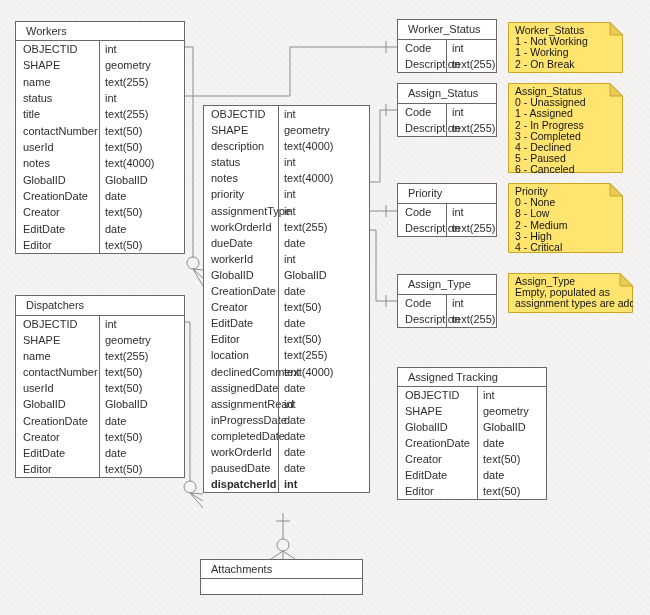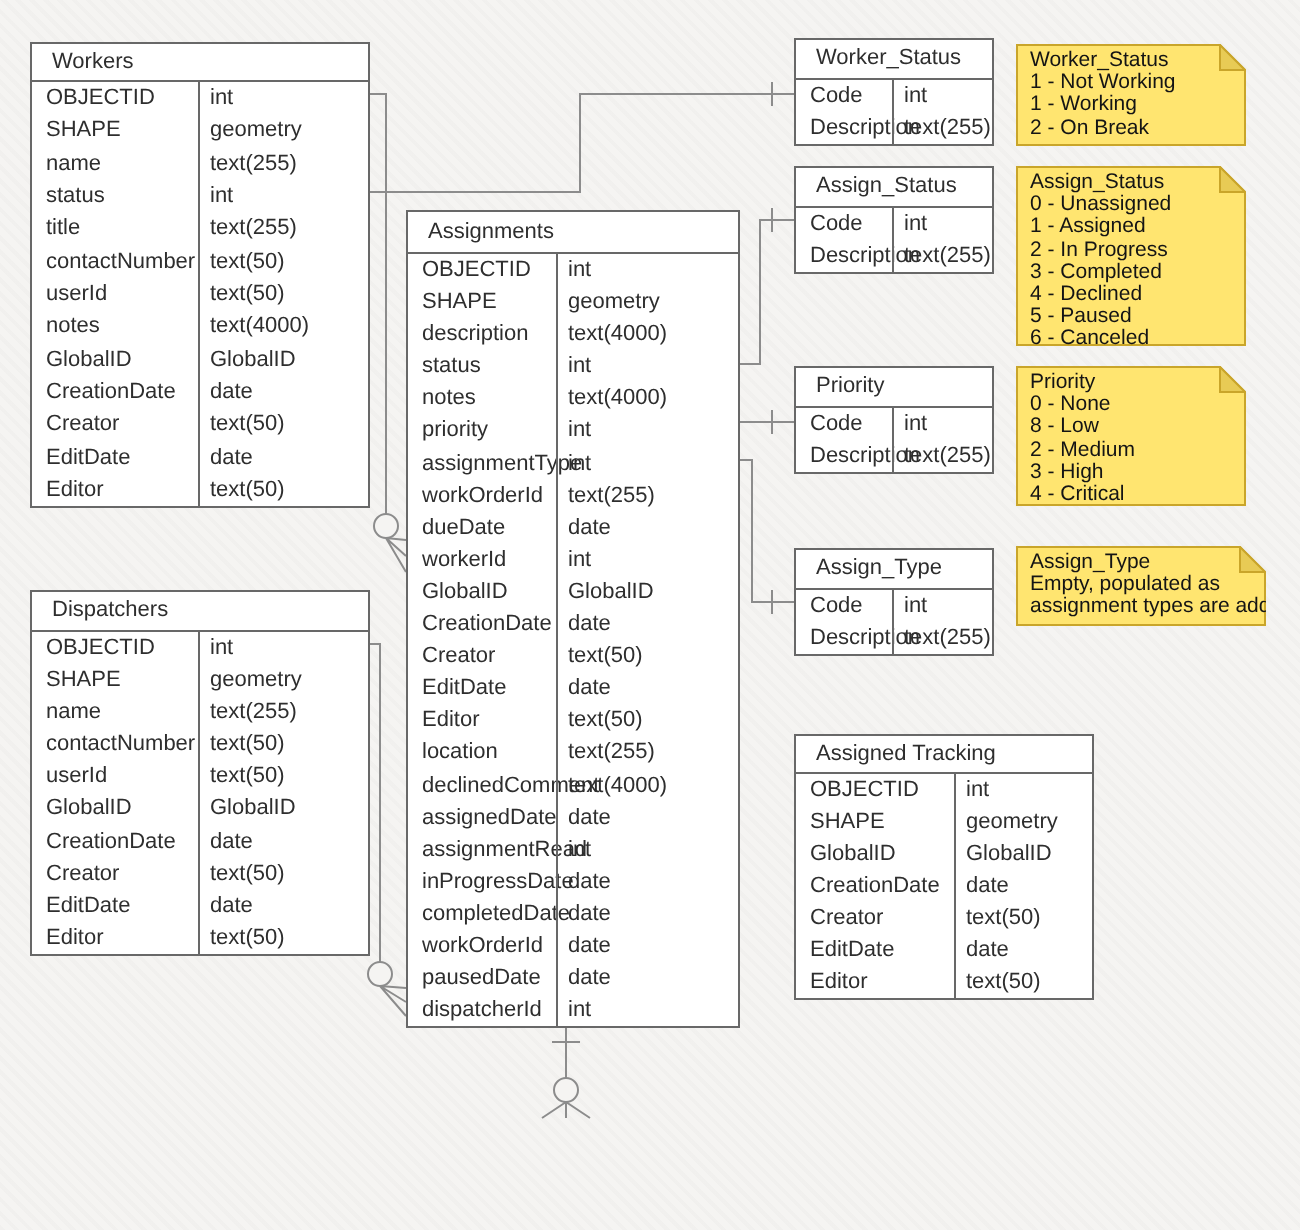--- a/index.html
+++ b/index.html
@@ -167,21 +167,20 @@
           <span class="er-field-type" style="left: 89px;">date</span>
         </div>
         <div class="er-row" style="height: 16.1px; line-height: 16.1px;">
           <span class="er-field-name">Editor</span>
           <span class="er-field-type" style="left: 89px;">text(50)</span>
         </div>
         <div class="er-divider" style="left: 83px; border-left-color: rgb(104, 104, 104);"></div>
       </div>
     </div>
     <div class="er-table" style="left: 203px; top: 105px; width: 167px;">
-      <div class="er-title" style="height: 20px; line-height: 20px;">Assignments</div>
       <div class="er-body">
         <div class="er-row" style="height: 16.1px; line-height: 16.1px;">
           <span class="er-field-name">OBJECTID</span>
           <span class="er-field-type" style="left: 80px;">int</span>
         </div>
         <div class="er-row" style="height: 16.1px; line-height: 16.1px;">
           <span class="er-field-name">SHAPE</span>
           <span class="er-field-type" style="left: 80px;">geometry</span>
         </div>
         <div class="er-row" style="height: 16.1px; line-height: 16.1px;">
@@ -261,21 +260,21 @@
           <span class="er-field-type" style="left: 80px;">date</span>
         </div>
         <div class="er-row" style="height: 16.1px; line-height: 16.1px;">
           <span class="er-field-name">workOrderId</span>
           <span class="er-field-type" style="left: 80px;">date</span>
         </div>
         <div class="er-row" style="height: 16.1px; line-height: 16.1px;">
           <span class="er-field-name">pausedDate</span>
           <span class="er-field-type" style="left: 80px;">date</span>
         </div>
-        <div class="er-row" style="height: 16.1px; line-height: 16.1px;">
+        <div class="er-row" style="height: 16.1px; line-height: 16.1px; font-weight: bold;">
           <span class="er-field-name">dispatcherId</span>
           <span class="er-field-type" style="left: 80px;">int</span>
         </div>
         <div class="er-divider" style="left: 74px; border-left-color: rgb(104, 104, 104);"></div>
       </div>
     </div>
     <div class="er-table" style="left: 397px; top: 19px; width: 100px;">
       <div class="er-title" style="height: 19px; line-height: 19px;">Worker_Status</div>
       <div class="er-body">
         <div class="er-row" style="height: 16px; line-height: 16px;">
@@ -356,20 +355,28 @@
         </div>
         <div class="er-row" style="height: 16px; line-height: 16px;">
           <span class="er-field-name">EditDate</span>
           <span class="er-field-type" style="left: 85px;">date</span>
         </div>
         <div class="er-row" style="height: 16px; line-height: 16px;">
           <span class="er-field-name">Editor</span>
           <span class="er-field-type" style="left: 85px;">text(50)</span>
         </div>
         <div class="er-divider" style="left: 79px; border-left-color: rgb(104, 104, 104);"></div>
+      </div>
+    </div>
+    <div class="er-table" style="left: 200px; top: 559px; width: 163px;">
+      <div class="er-title" style="height: 18px; line-height: 18px;">Attachments</div>
+      <div class="er-body">
+        <div class="er-row" style="height: 15px; line-height: 15px;">
+          <span class="er-field-name"></span>
+        </div>
       </div>
     </div>
     <div class="note" style="left: 508px; top: 22px; width: 115px; height: 51px;">
       <svg width="115" height="51">
         <path d="M0.5,0.5 H102 L114.5,13 V50.5 H0.5 Z" fill="#FFE570" stroke="#C9A52A"></path>
         <path d="M102,0.5 V13 H114.5 Z" fill="#E8CB55" stroke="#C9A52A"></path>
       </svg>
       <div class="note-text">
         <div>Worker_Status</div>
         <div>1 - Not Working</div>

